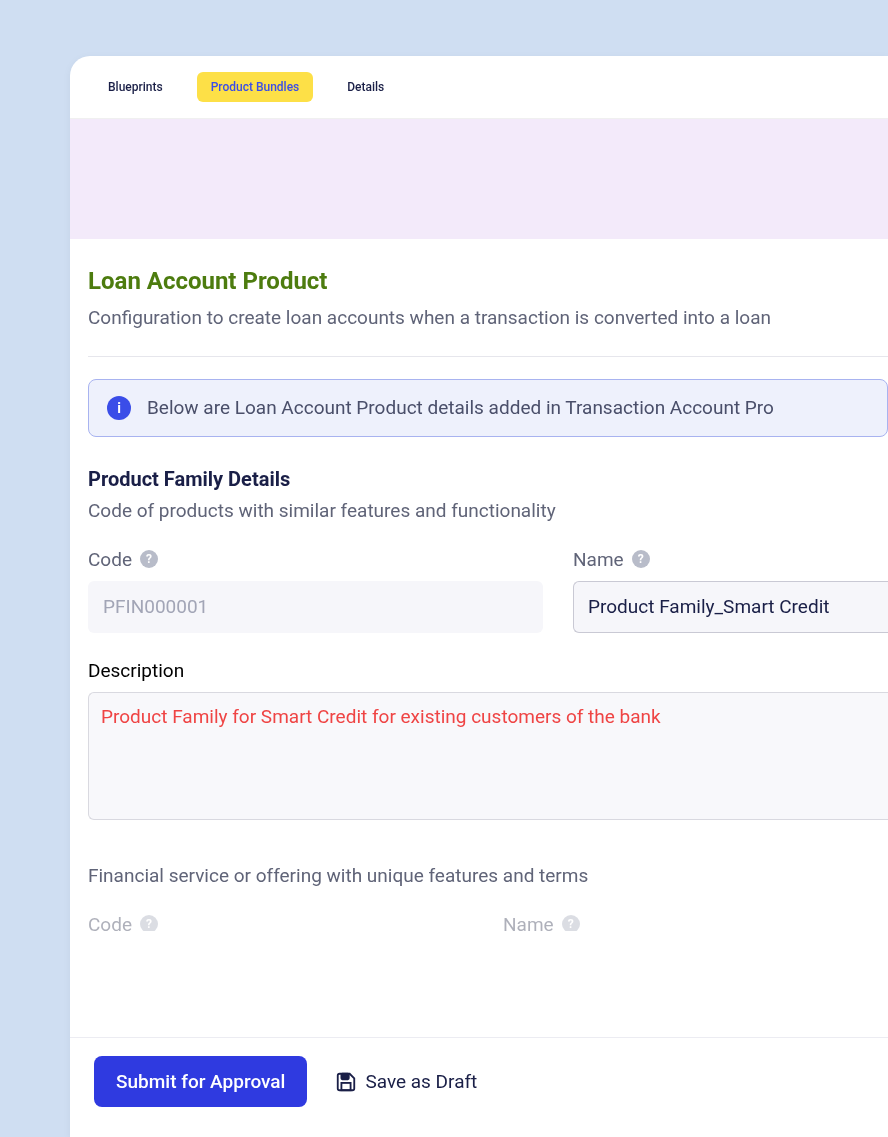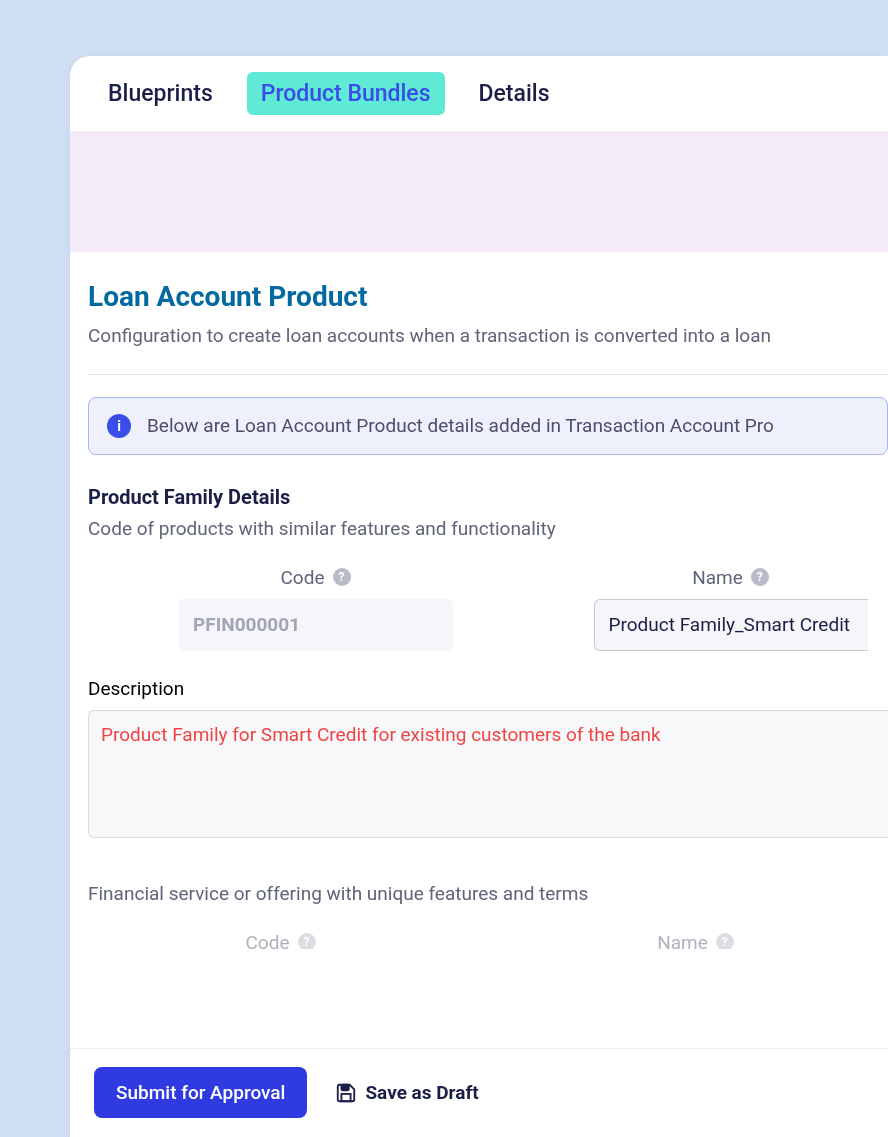--- a/index.html
+++ b/index.html
@@ -30,43 +30,43 @@
     box-shadow: 0 2px 8px rgba(0,0,0,0.05);
   }
   .tabs {
     display: flex;
     align-items: center;
     gap: 20px;
     padding: 16px 24px;
     border-bottom: 1px solid #f0f0f0;
   }
   .tab {
-    font-size: 23px;
+    font-size: 12px;
     font-weight: 500;
     color: #1a1f47;
     padding: 8px 14px;
     border-radius: 6px;
     cursor: pointer;
   }
   .tab.active {
-    background: #5eead4;
+    background: #fde047;
     color: #3a4de8;
   }
   .banner {
     height: 120px;
     background: #f3eafa;
     width: 100%;
   }
   .content {
     padding: 28px 0 0 18px;
   }
   .section-title {
-    font-size: 28px;
+    font-size: 24px;
     font-weight: 700;
-    color: #0369a1;
+    color: #4d7c0f;
     margin-bottom: 10px;
   }
   .section-desc {
     font-size: 19px;
     color: #606478;
     margin-bottom: 24px;
     line-height: 1.4;
   }
   .divider {
     border: none;
@@ -114,21 +114,20 @@
   }
   .field-row {
     display: flex;
     gap: 30px;
     margin-bottom: 26px;
   }
   .field {
     display: flex;
     flex-direction: column;
     gap: 10px;
-    align-items: center;
   }
   .field.code-field { width: 455px; }
   .field.name-field { flex: 1; }
   .field-label {
     display: flex;
     align-items: center;
     gap: 8px;
     font-size: 19px;
     color: #606478;
   }
@@ -150,21 +149,20 @@
     border: 1px solid #e6e6ec;
     border-radius: 6px;
     padding: 0 14px;
     font-size: 19px;
     color: #1a1f47;
     font-family: inherit;
   }
   .text-input.readonly {
     color: #a2a5b6;
     border-color: transparent;
-    font-weight: bold;
   }
   .text-input.name-input {
     border: 1px solid #c9c9d4;
     border-right: none;
     border-top-right-radius: 0;
     border-bottom-right-radius: 0;
   }
   .textarea-input {
     min-height: 128px;
     background: #f8f8fb;
@@ -181,21 +179,21 @@
   }
   .desc-field { margin-bottom: 40px; }
   .desc-label {
     font-size: 19px;
     color: #000000;
     margin-bottom: 10px;
     display: block;
   }
   .footer {
     position: absolute;
-    bottom: 1px;
+    bottom: 12px;
     left: 70px;
     right: 0;
     background: #fff;
     border-top: 1px solid #ececf2;
     padding: 18px 24px;
     display: flex;
     align-items: center;
     gap: 28px;
   }
   .btn-primary {
@@ -207,21 +205,21 @@
     font-size: 19px;
     font-weight: 500;
     cursor: pointer;
     font-family: inherit;
   }
   .btn-secondary {
     background: transparent;
     border: none;
     color: #1a1f47;
     font-size: 19px;
-    font-weight: 700;
+    font-weight: 400;
     cursor: pointer;
     display: flex;
     align-items: center;
     gap: 8px;
     font-family: inherit;
   }
   .save-icon svg { display: block; }
   .peek-labels {
     display: flex;
     gap: 30px;

